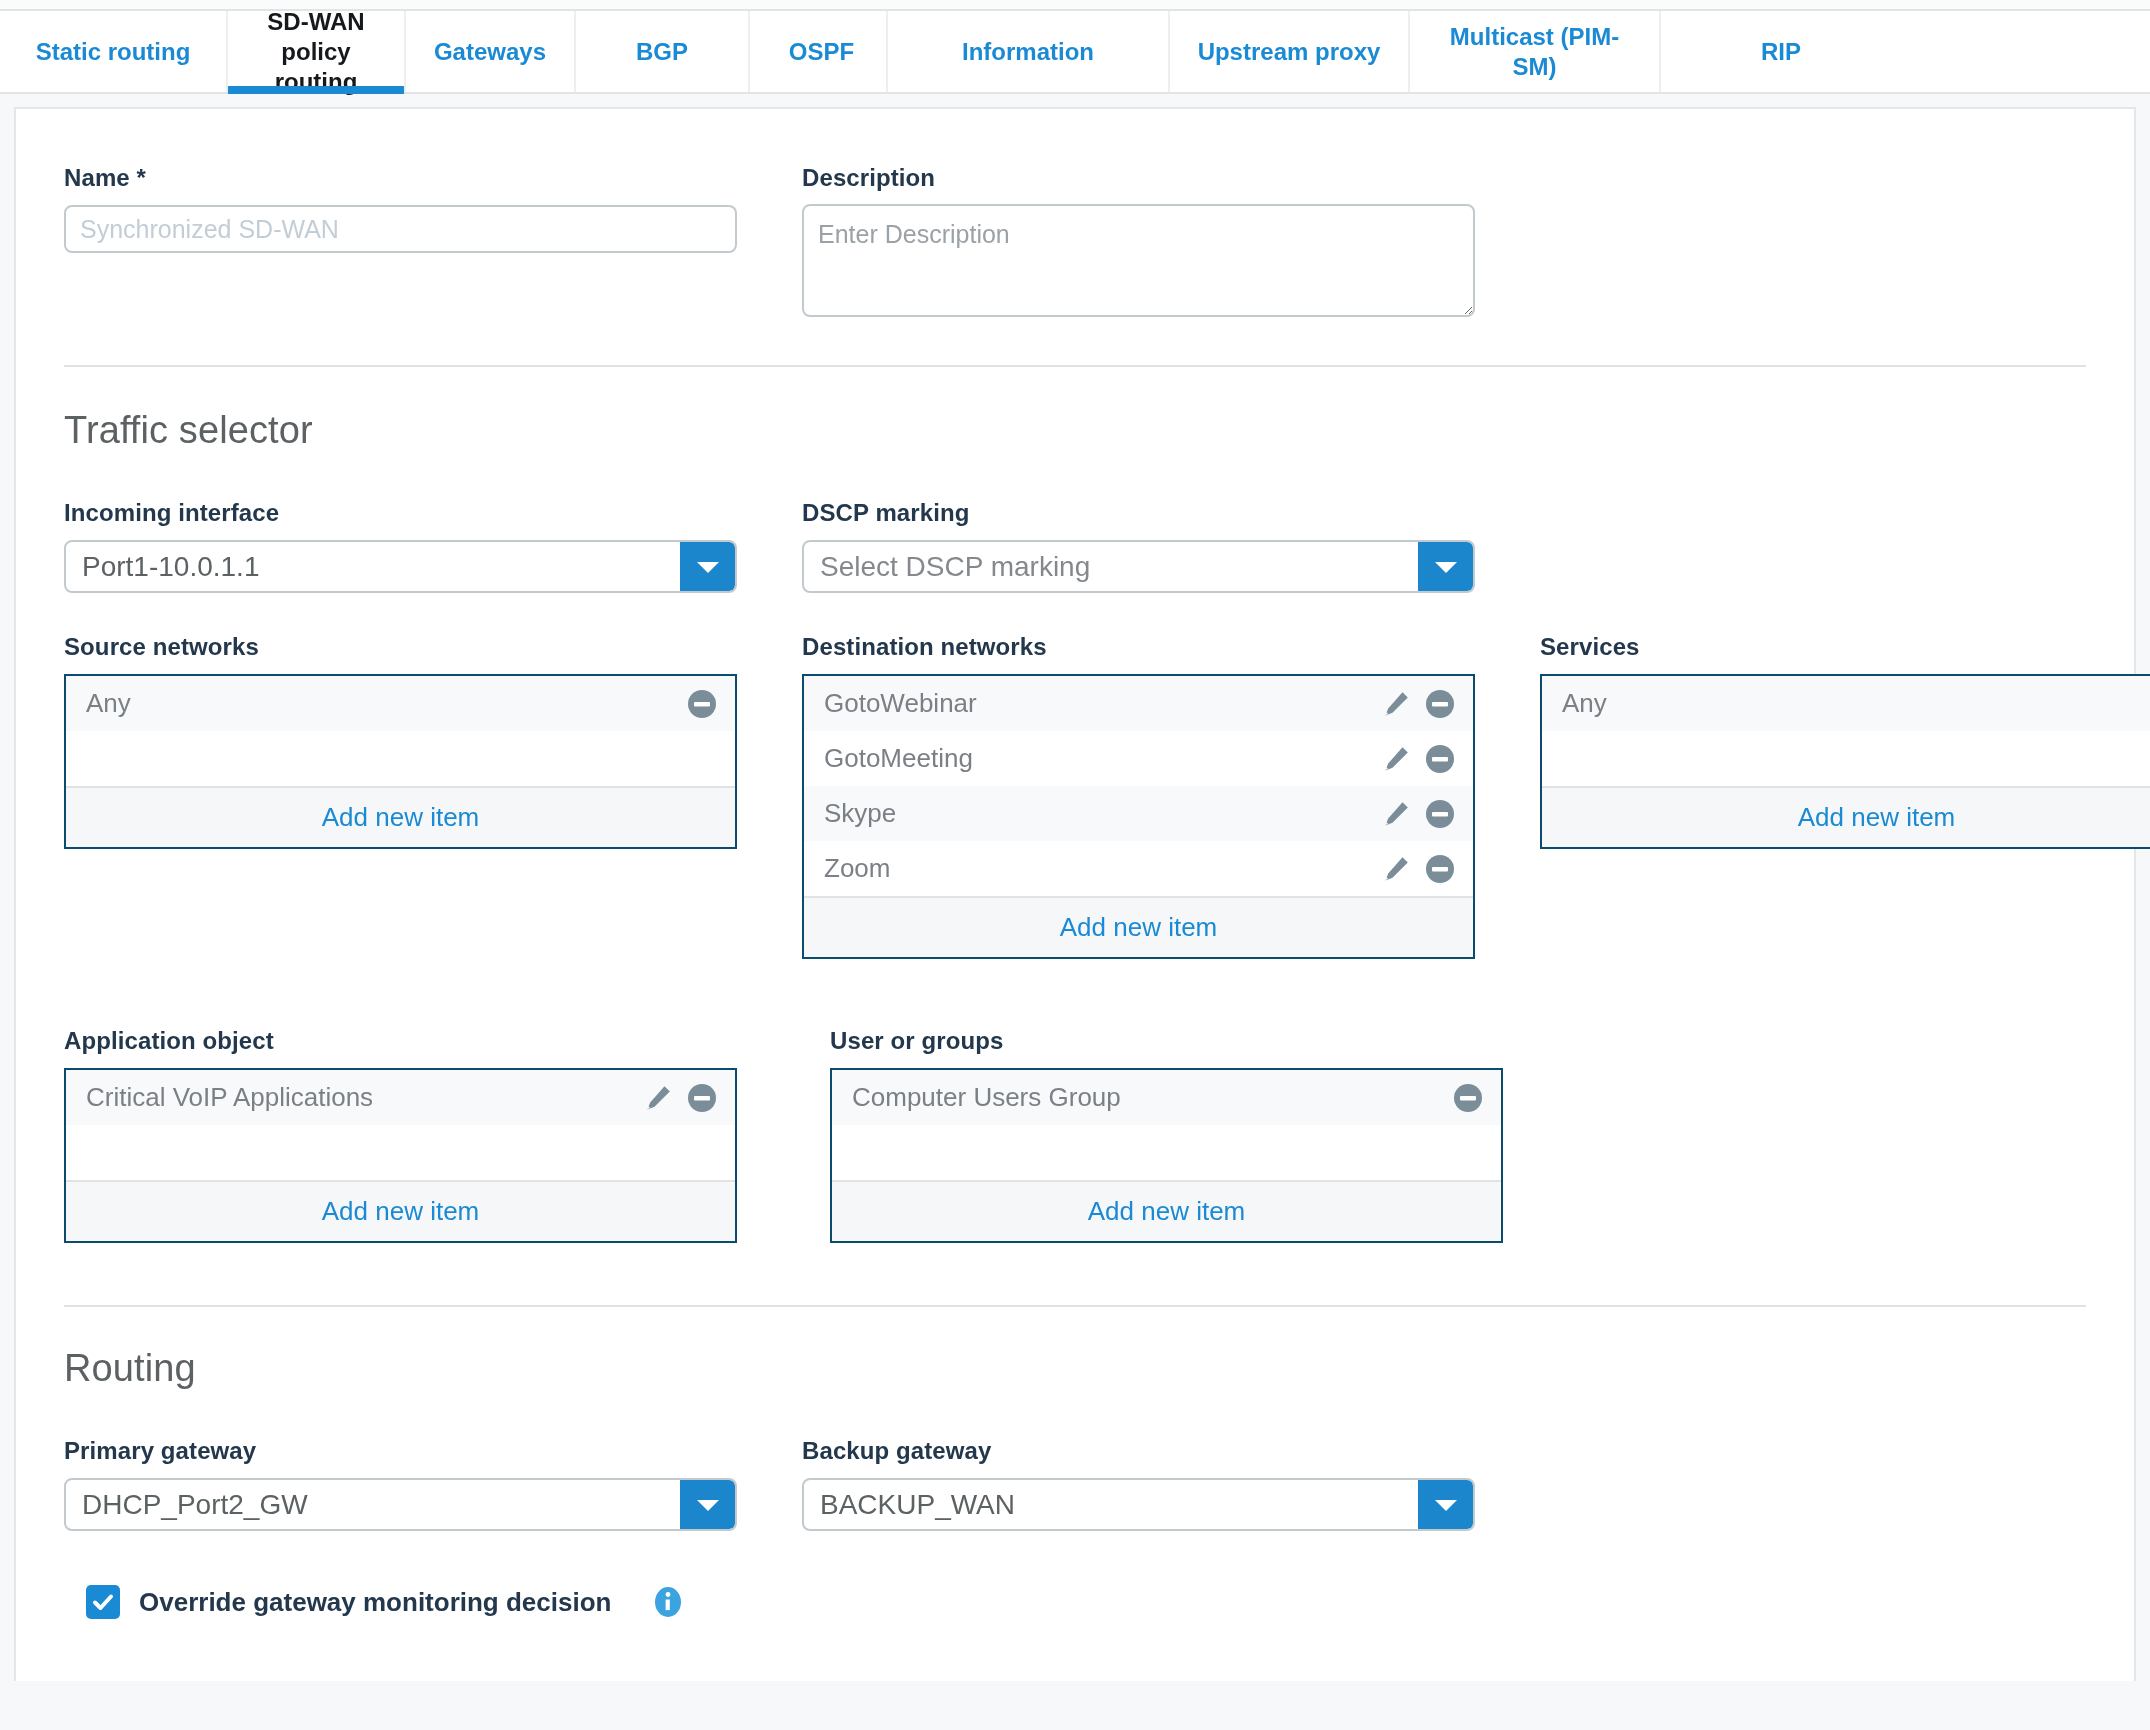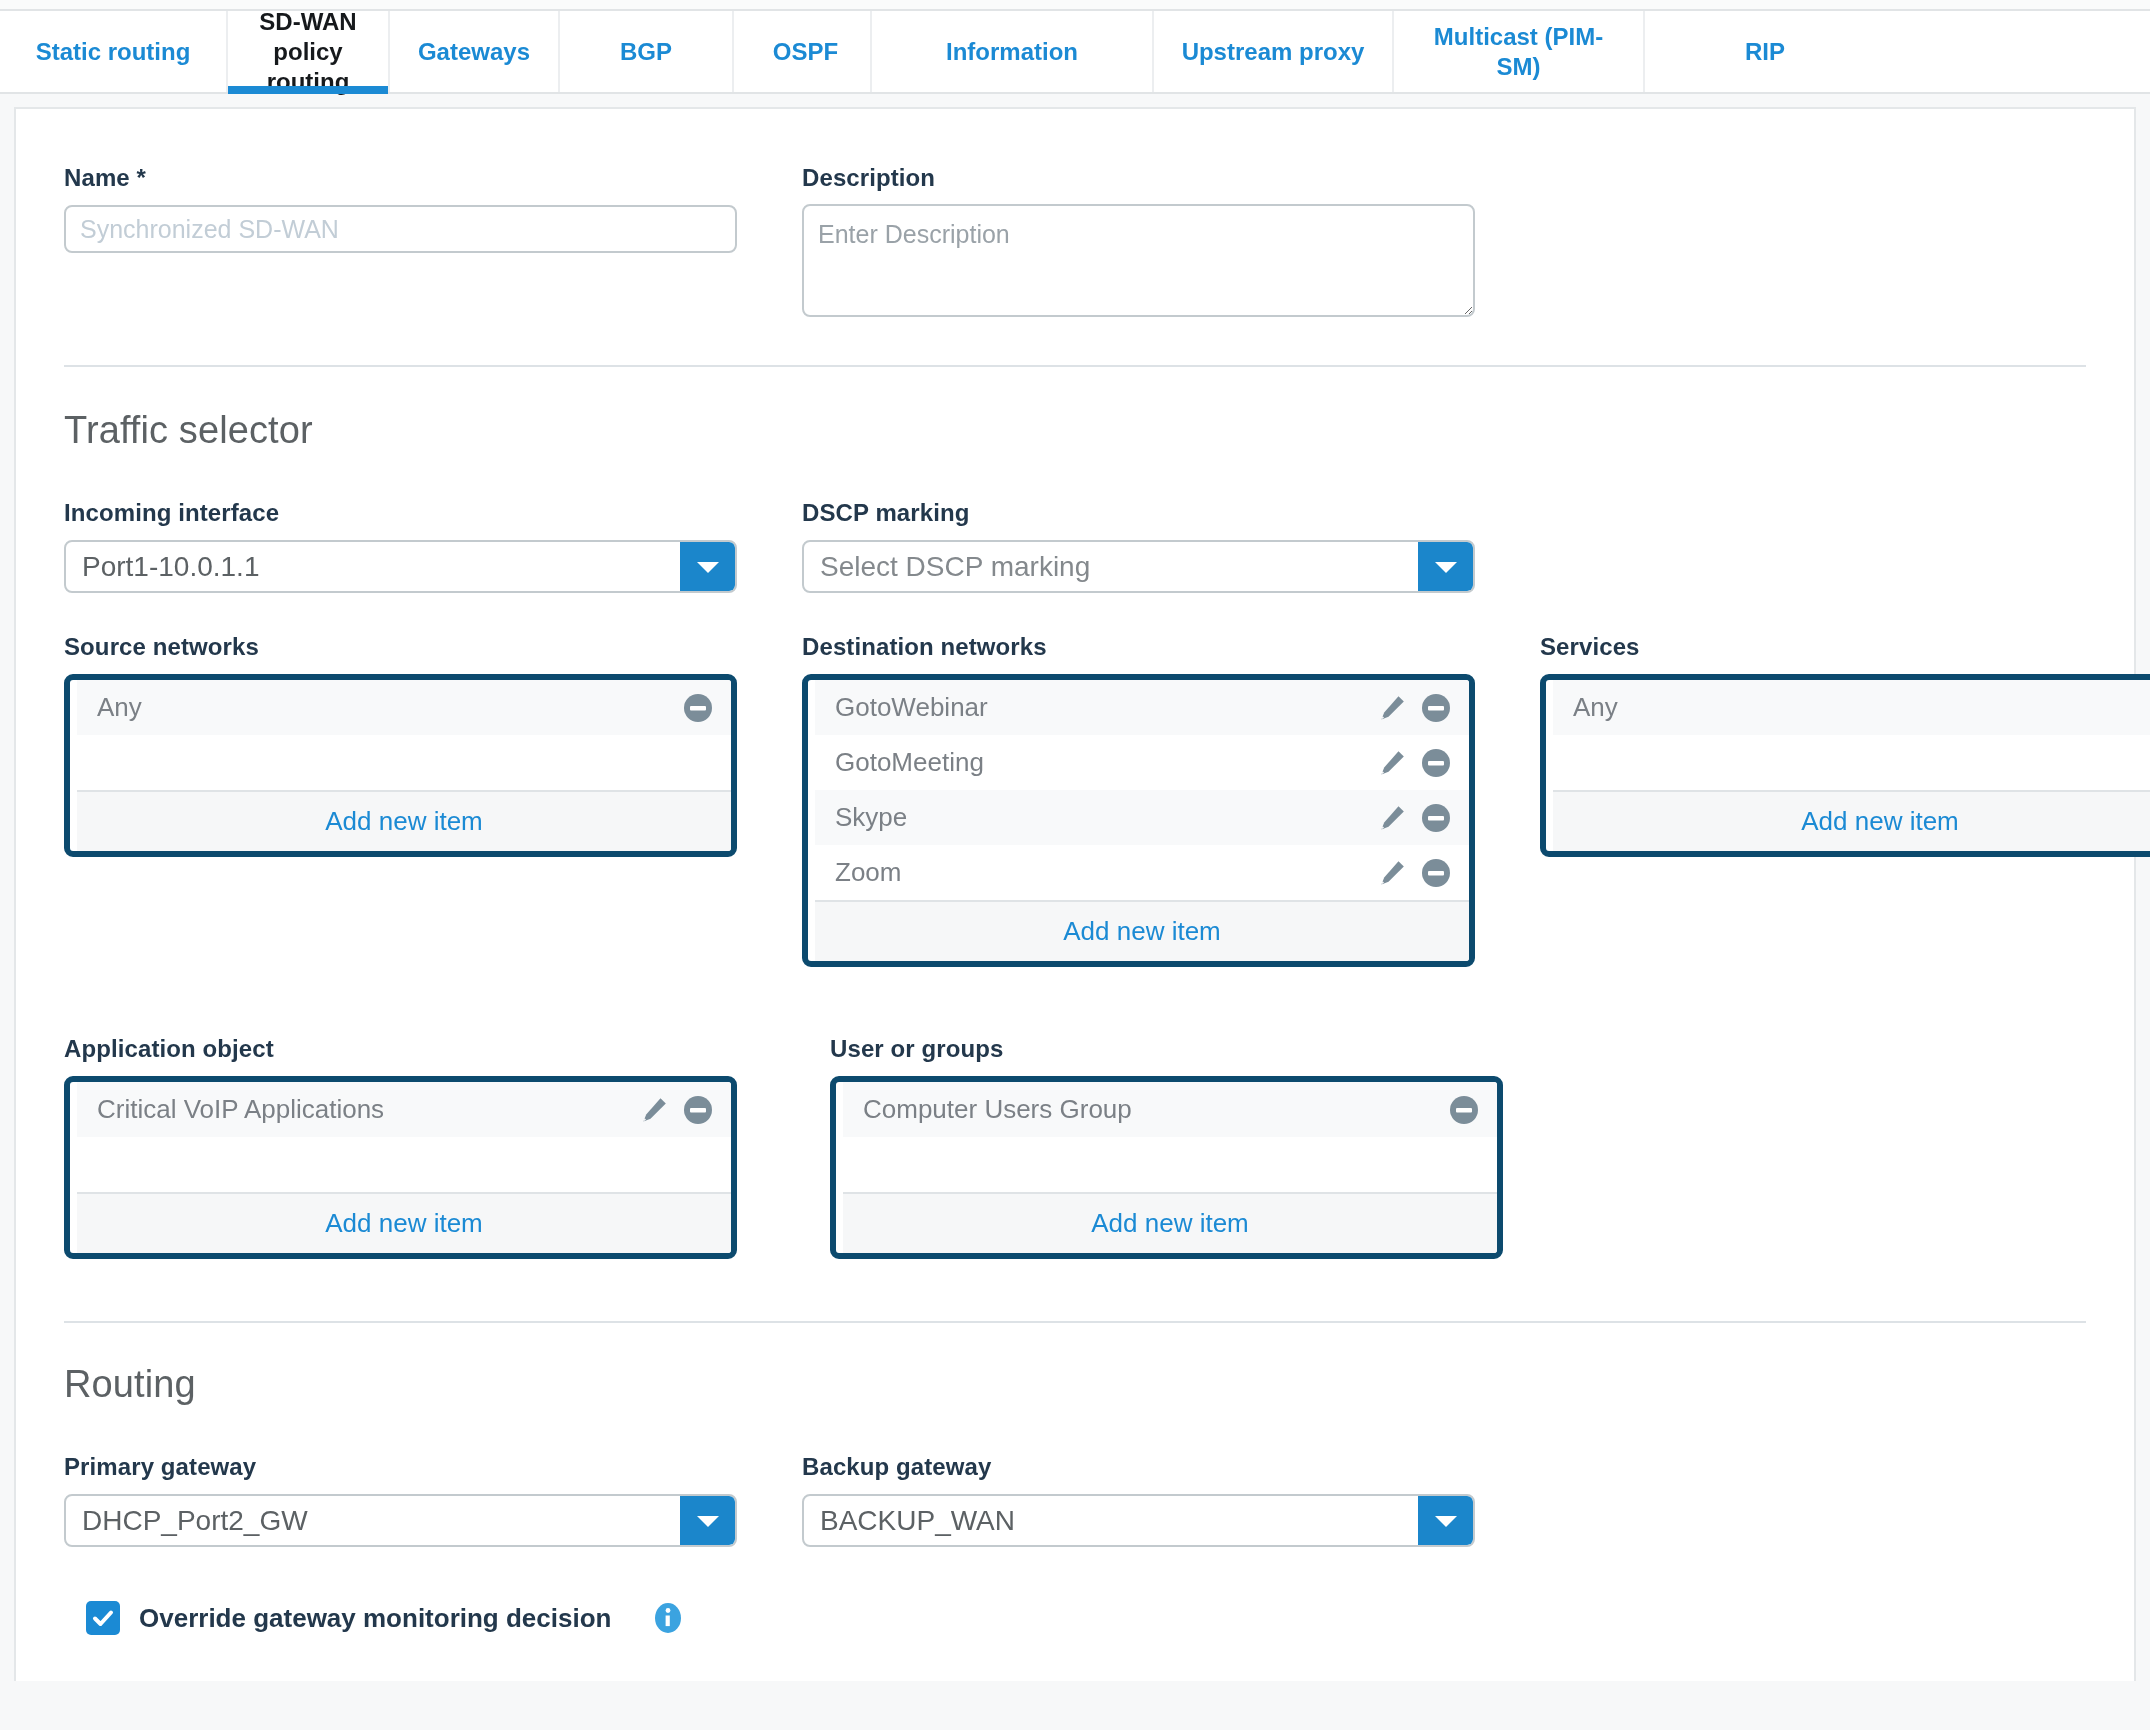--- a/index.html
+++ b/index.html
@@ -46,21 +46,21 @@
   }
   .tab.active::after {
     content: "";
     position: absolute;
     left: 0; right: 0; bottom: -2px;
     height: 8px;
     background: #1b8ad4;
   }
   
   .tab.w0 { width: 228px; }
-  .tab.w1 { width: 162px; }
+  .tab.w1 { width: 178px; }
   .tab.w2 { width: 170px; }
   .tab.w3 { width: 174px; }
   .tab.w4 { width: 138px; padding-left: 25px; }
   .tab.w6 { width: 282px; }
   .tab.w7 { width: 240px; }
   .tab.w8 { width: 251px; }
   .tab.w9 { width: 240px; border-right: none; }
 
   
   .panel-outer {
@@ -153,25 +153,24 @@
     background: #1b86cb;
     display: flex;
     align-items: center;
     justify-content: center;
     border-radius: 0 5px 5px 0;
   }
   .select .arrow svg { display: block; }
 
   
   .listbox {
-    border: 6px solid #0c4a6e;
-    border-radius: 9px;
+    border: 2px solid #0c4a6e;
+    border-radius: 0;
     background: #fff;
     overflow: hidden;
-    padding-left: 7px;
   }
   .lb-row {
     display: flex;
     align-items: center;
     height: 55px;
     padding: 0 18px 0 20px;
     font-size: 26px;
     color: #7b8086;
   }
   .lb-row.alt { background: #f8f9fa; }

